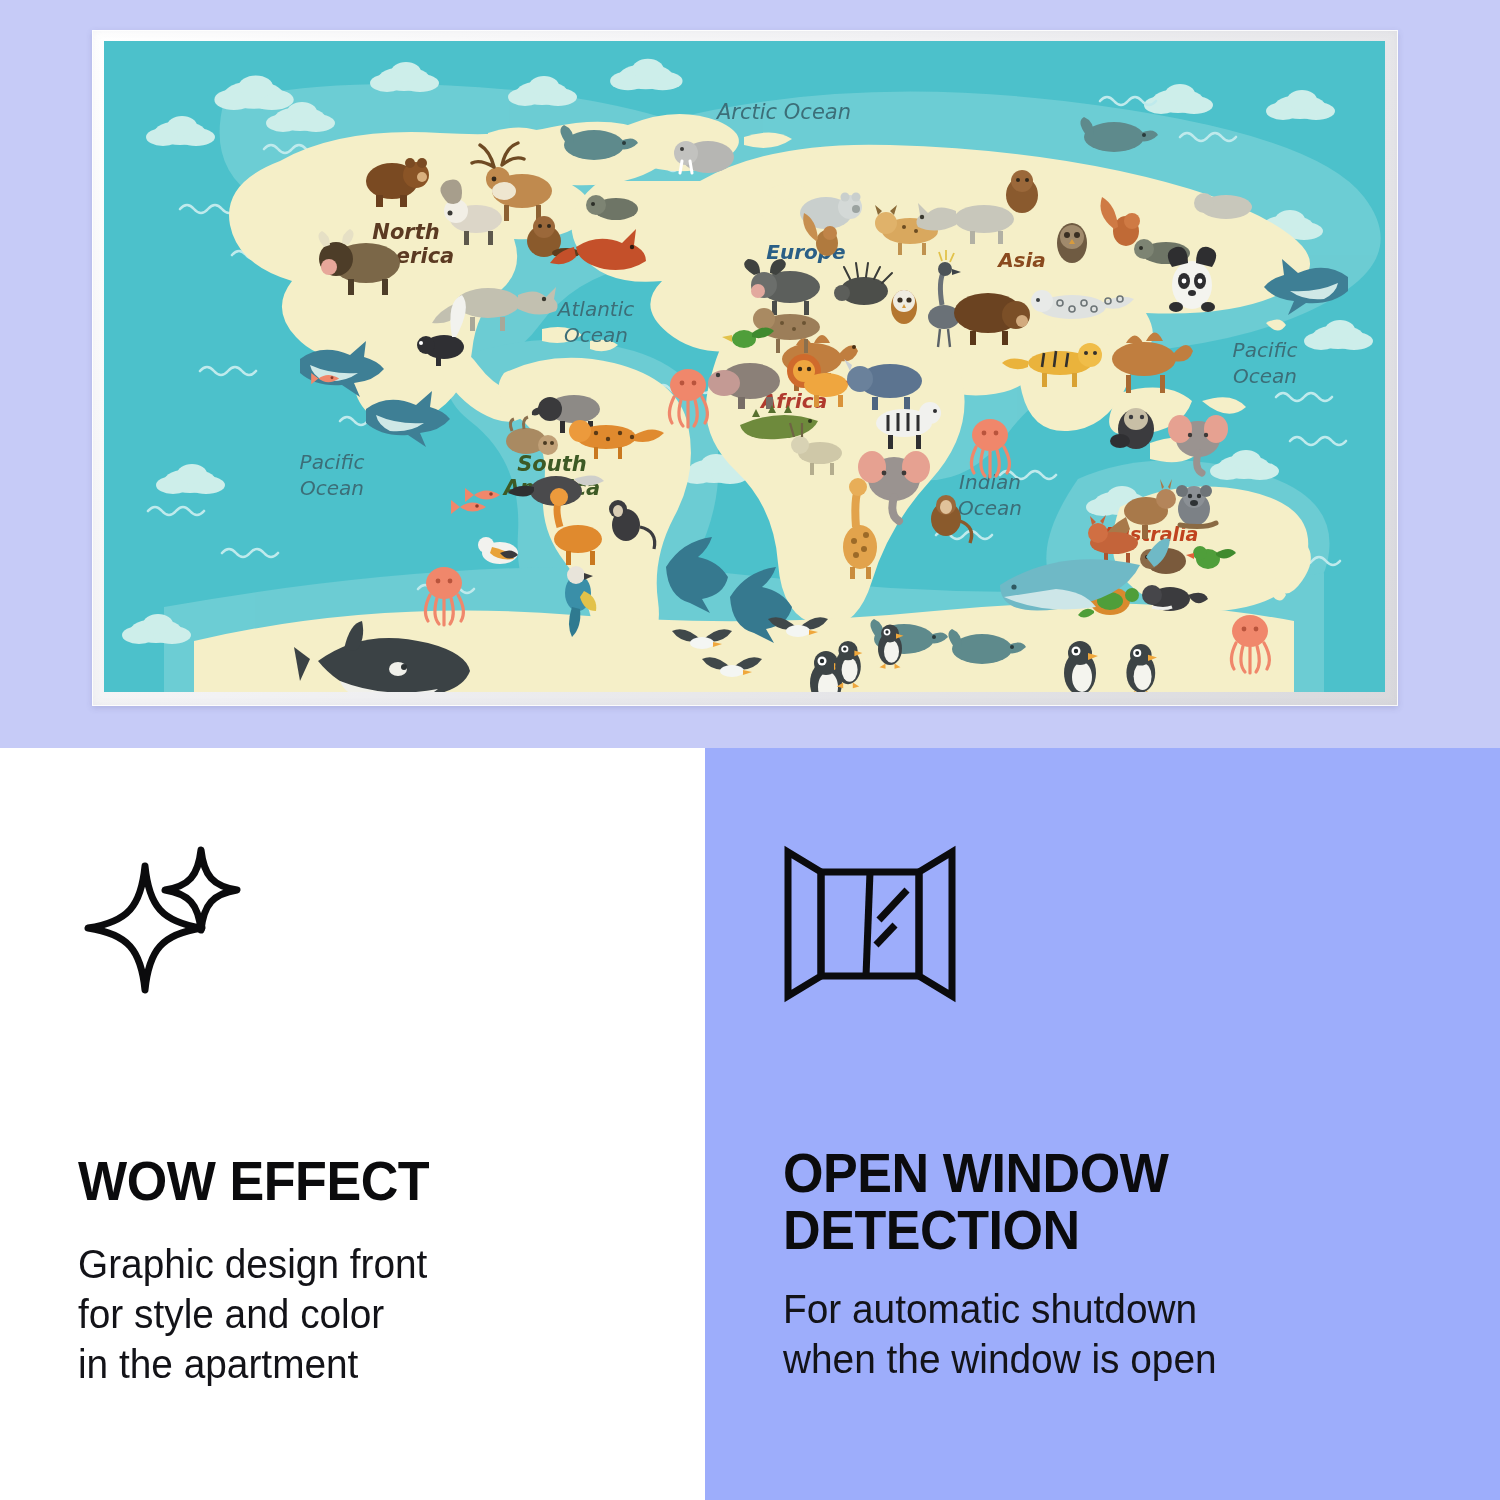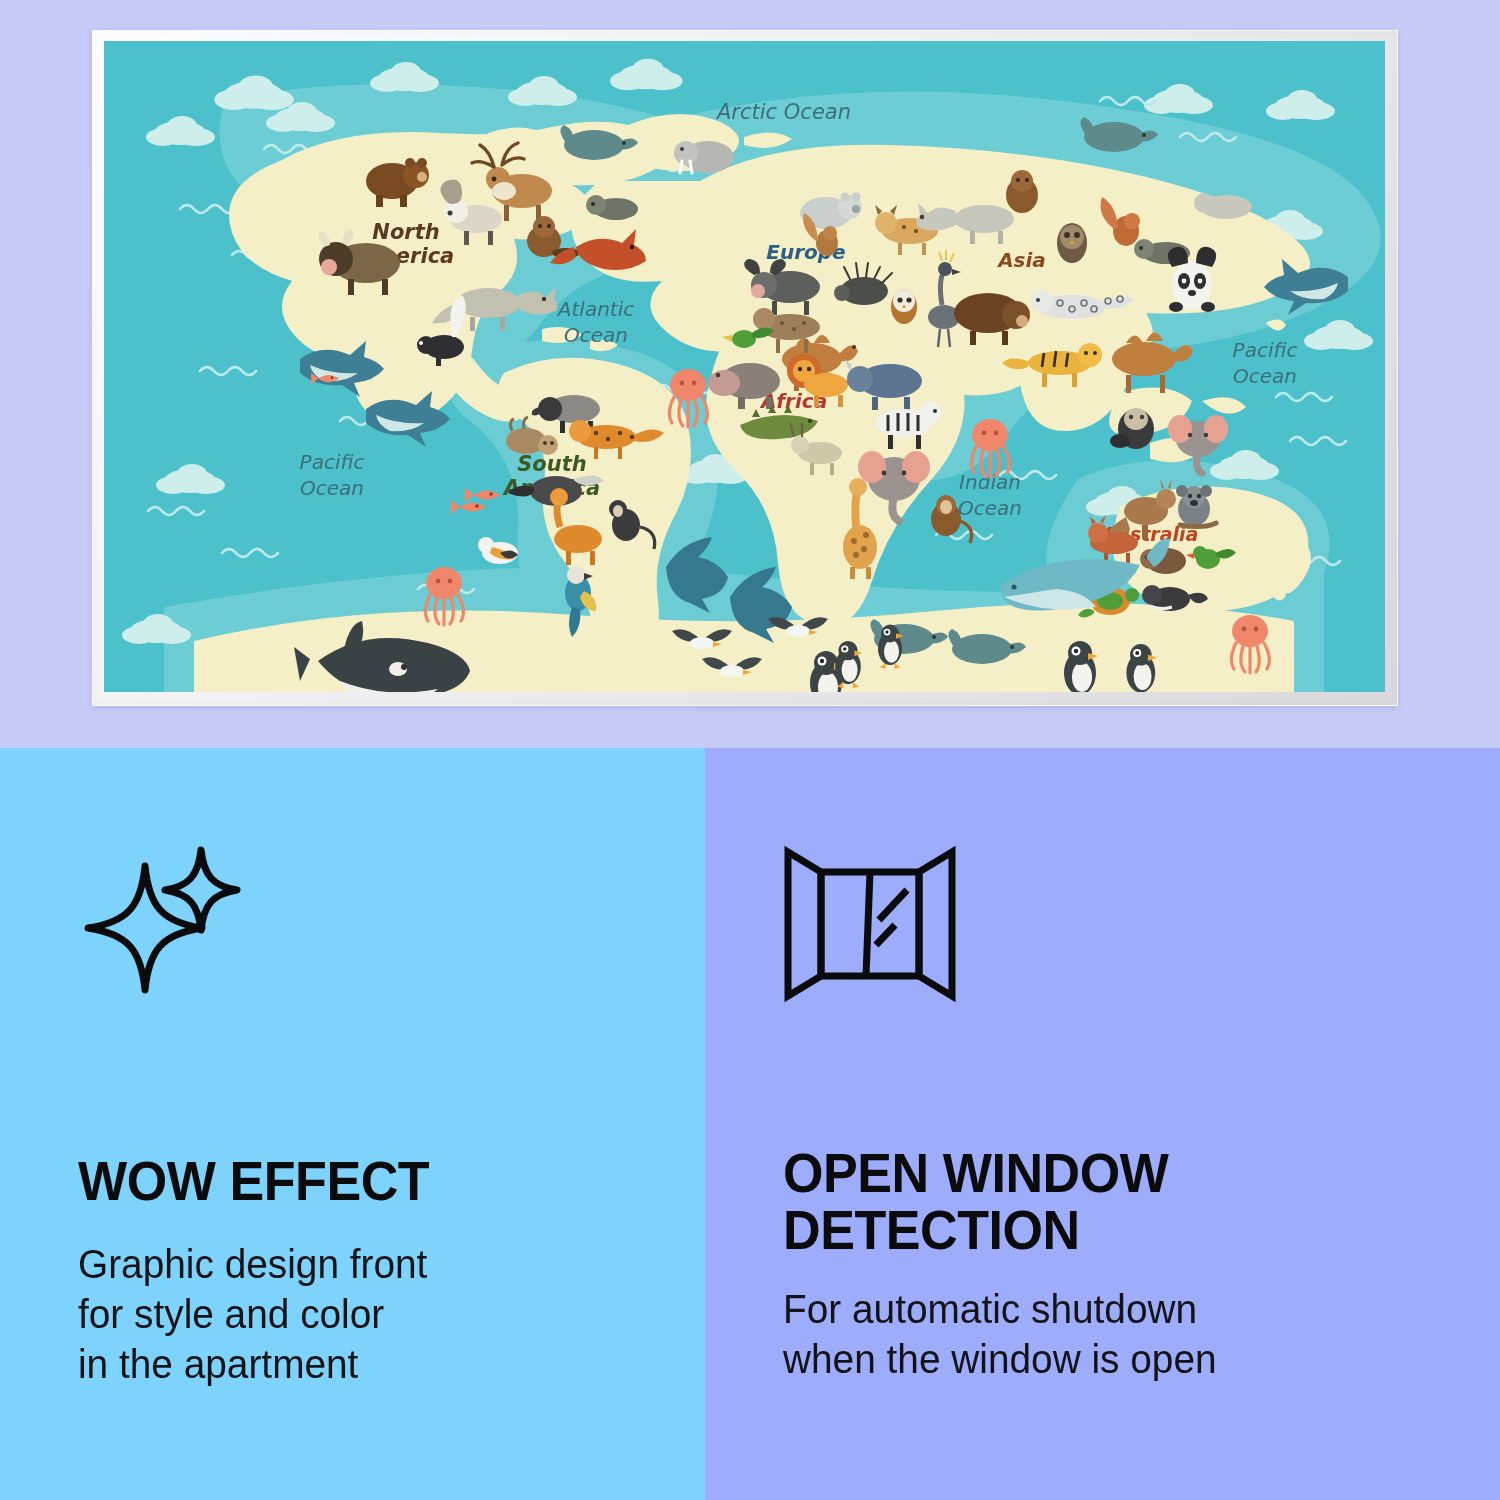--- a/index.html
+++ b/index.html
@@ -13,21 +13,21 @@
          box-shadow:0 2px 6px rgba(80,80,130,.18);}
   .frame-inner{position:absolute;left:12px;top:11px;right:13px;bottom:14px;overflow:hidden;background:#4cc1cb;}
   .frame-bevel{position:absolute;inset:0;pointer-events:none;
          box-shadow:inset 0 0 0 1px rgba(255,255,255,.85), inset 0 0 10px rgba(120,120,150,.10);}
   .map{position:absolute;left:0;top:0;width:1281px;height:651px;}
   .map svg{display:block;width:1281px;height:651px;}
 
   
   .panels{position:absolute;left:0;top:748px;width:1500px;height:752px;display:flex;}
   .panel{position:relative;height:752px;box-sizing:border-box;}
-  .panel-left{width:750px;background:#7dd3fc;padding:96px 0 0 78px;}
+  .panel-left{width:750px;background:#ffffff;padding:96px 0 0 78px;}
   .panel-right{width:846px;background:#9dadfb;padding:96px 0 0 78px;}
   .ficon{height:168px;display:block;}
   .ficon svg{display:block;}
   .ftitle{margin:0;font-family:"Liberation Sans",sans-serif;font-weight:700;
           font-size:56px;line-height:1.02;letter-spacing:-0.5px;color:#0b0b0d;
           transform:scaleX(.93);transform-origin:left center;white-space:pre-line;}
   .fbody{margin:0;font-family:"Liberation Sans",sans-serif;font-weight:400;
          font-size:40px;line-height:1.25;color:#131318;white-space:pre-line;
          transform:scaleX(.97);transform-origin:left center;}
   .panel-left .ficon{margin-bottom:140px;}

